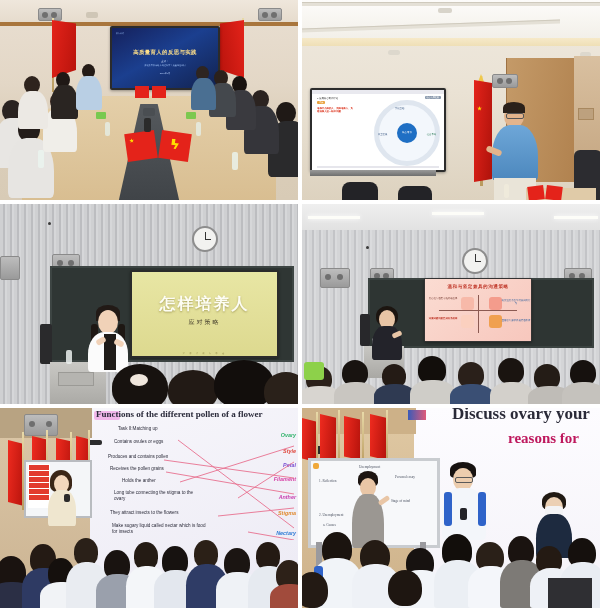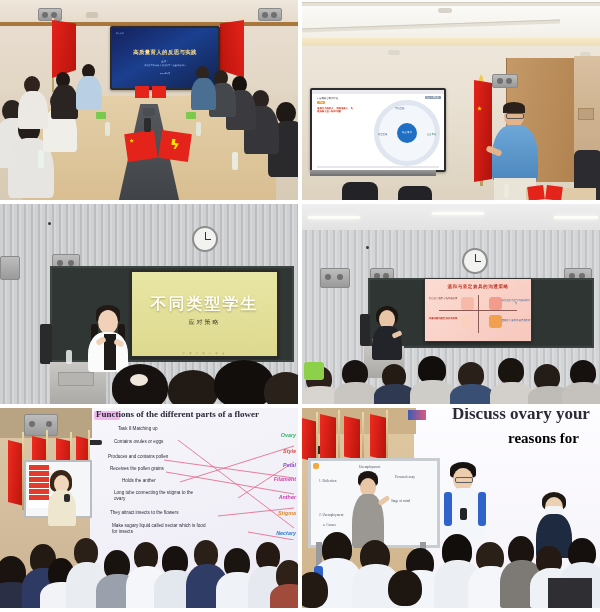--- a/index.html
+++ b/index.html
@@ -93,21 +93,21 @@
   .t5 .line{position:absolute;font-size:4.6px;color:#2c2c3a;white-space:nowrap;}
   .t5 .right{position:absolute;right:2px;font-size:5.4px;font-style:italic;font-weight:700;text-align:right;}
   .t5 .whiteboard{position:absolute;left:24px;top:52px;width:64px;height:54px;background:#f4f6f8;border:2px solid #b9bcc0;}
   .t5 .redchart{position:absolute;left:28px;top:56px;width:22px;height:44px;background:#fff;}
   .t5 .redcell{height:5px;margin:1px 1px;background:#e23b2e;}
 
   
   .t6 .slidebg{position:absolute;left:110px;top:0;right:0;bottom:0;background:linear-gradient(#fdfcff,#f4f2f8);}
   .t6 .roomL{position:absolute;left:0;top:0;width:112px;bottom:0;background:linear-gradient(#e0c9a4,#cdb189);}
   .t6 .s6l1{position:absolute;left:150px;top:-4px;font-size:17px;font-weight:700;color:#2a2a38;font-family:"Liberation Serif",serif;white-space:nowrap;}
-  .t6 .s6l2{position:absolute;left:206px;top:22px;font-size:15px;font-weight:700;color:#000000;font-family:"Liberation Serif",serif;white-space:nowrap;text-align:right;}
+  .t6 .s6l2{position:absolute;left:206px;top:22px;font-size:15px;font-weight:700;color:#be185d;font-family:"Liberation Serif",serif;white-space:nowrap;text-align:right;}
   .t6 .whiteboard{position:absolute;left:6px;top:50px;width:126px;height:84px;background:#f7f8fa;border:3px solid #c9ccd0;}
   .t6 .hw{position:absolute;color:#4b5261;font-size:3.4px;font-family:"Liberation Serif",serif;}
 
   .crowd{position:absolute;left:0;right:0;bottom:0;}
   .cH{position:absolute;border-radius:50% 50% 42% 42%;}
   .cB{position:absolute;border-radius:46% 46% 6% 6%;}
 </style>
 </head>
 <body>
 
@@ -283,21 +283,21 @@
           <i style="left:4px;top:5px"></i>
           <i style="left:15px;top:5px"></i>
         </div>
       <div class="speaker" style="left:0px;top:52px;width:18px;height:22px;"></div>
       <div style="position:absolute;left:48px;top:18px;width:3px;height:3px;background:#3a3a3a;border-radius:50%;"></div>
 
       <div class="board"></div>
 
       <div class="screenframe scr">
         <div class="slide slide3">
-          <div class="s3title">不同类型学生</div>
+          <div class="s3title">怎样培养人</div>
           <div class="s3sub">应对策略</div>
           <div class="s3foot">江 苏 省 教 育 学 会</div>
         </div>
       </div>
 
       <div style="position:absolute;left:40px;top:120px;width:12px;height:40px;background:#2a2a2c;border-radius:2px;"></div>
       <div class="podium">
         <div style="position:absolute;left:8px;top:10px;width:34px;height:12px;background:#b5b4b0;border:1px solid #9b9a96;"></div>
       </div>
       <div style="position:absolute;left:66px;top:146px;width:6px;height:14px;background:rgba(235,240,238,.85);border-radius:2px;"></div>
@@ -424,21 +424,21 @@
       <div class="redchart">
         <div class="redcell"></div>
           <div class="redcell"></div>
           <div class="redcell"></div>
         <div class="redcell"></div>
           <div class="redcell"></div>
           <div class="redcell"></div>
       </div>
 
       <div class="s5hl"></div>
-      <div class="s5title">Functions of the different parts of a flower</div>
+      <div class="s5title">Functions of the different pollen of a flower</div>
       <div class="line" style="left:118px;top:18px;">Task II:Matching up</div>
       <div class="line" style="left:114px;top:31px;">Contains ovules or eggs</div>
       <div class="line" style="left:108px;top:46px;">Produces and contains pollen</div>
       <div class="line" style="left:110px;top:58px;">Receives the pollen grains</div>
       <div class="line" style="left:122px;top:70px;">Holds the anther</div>
       <div class="line" style="left:114px;top:82px;width:86px;white-space:normal;line-height:1.25;">Long tube connecting the stigma to the ovary</div>
       <div class="line" style="left:110px;top:102px;">They attract insects to the flowers</div>
       <div class="line" style="left:112px;top:115px;width:96px;white-space:normal;line-height:1.25;">Make sugary liquid called nectar which is food for insects</div>
 
       <div class="right" style="top:24px;color:#2fb36a;">Ovary</div>

